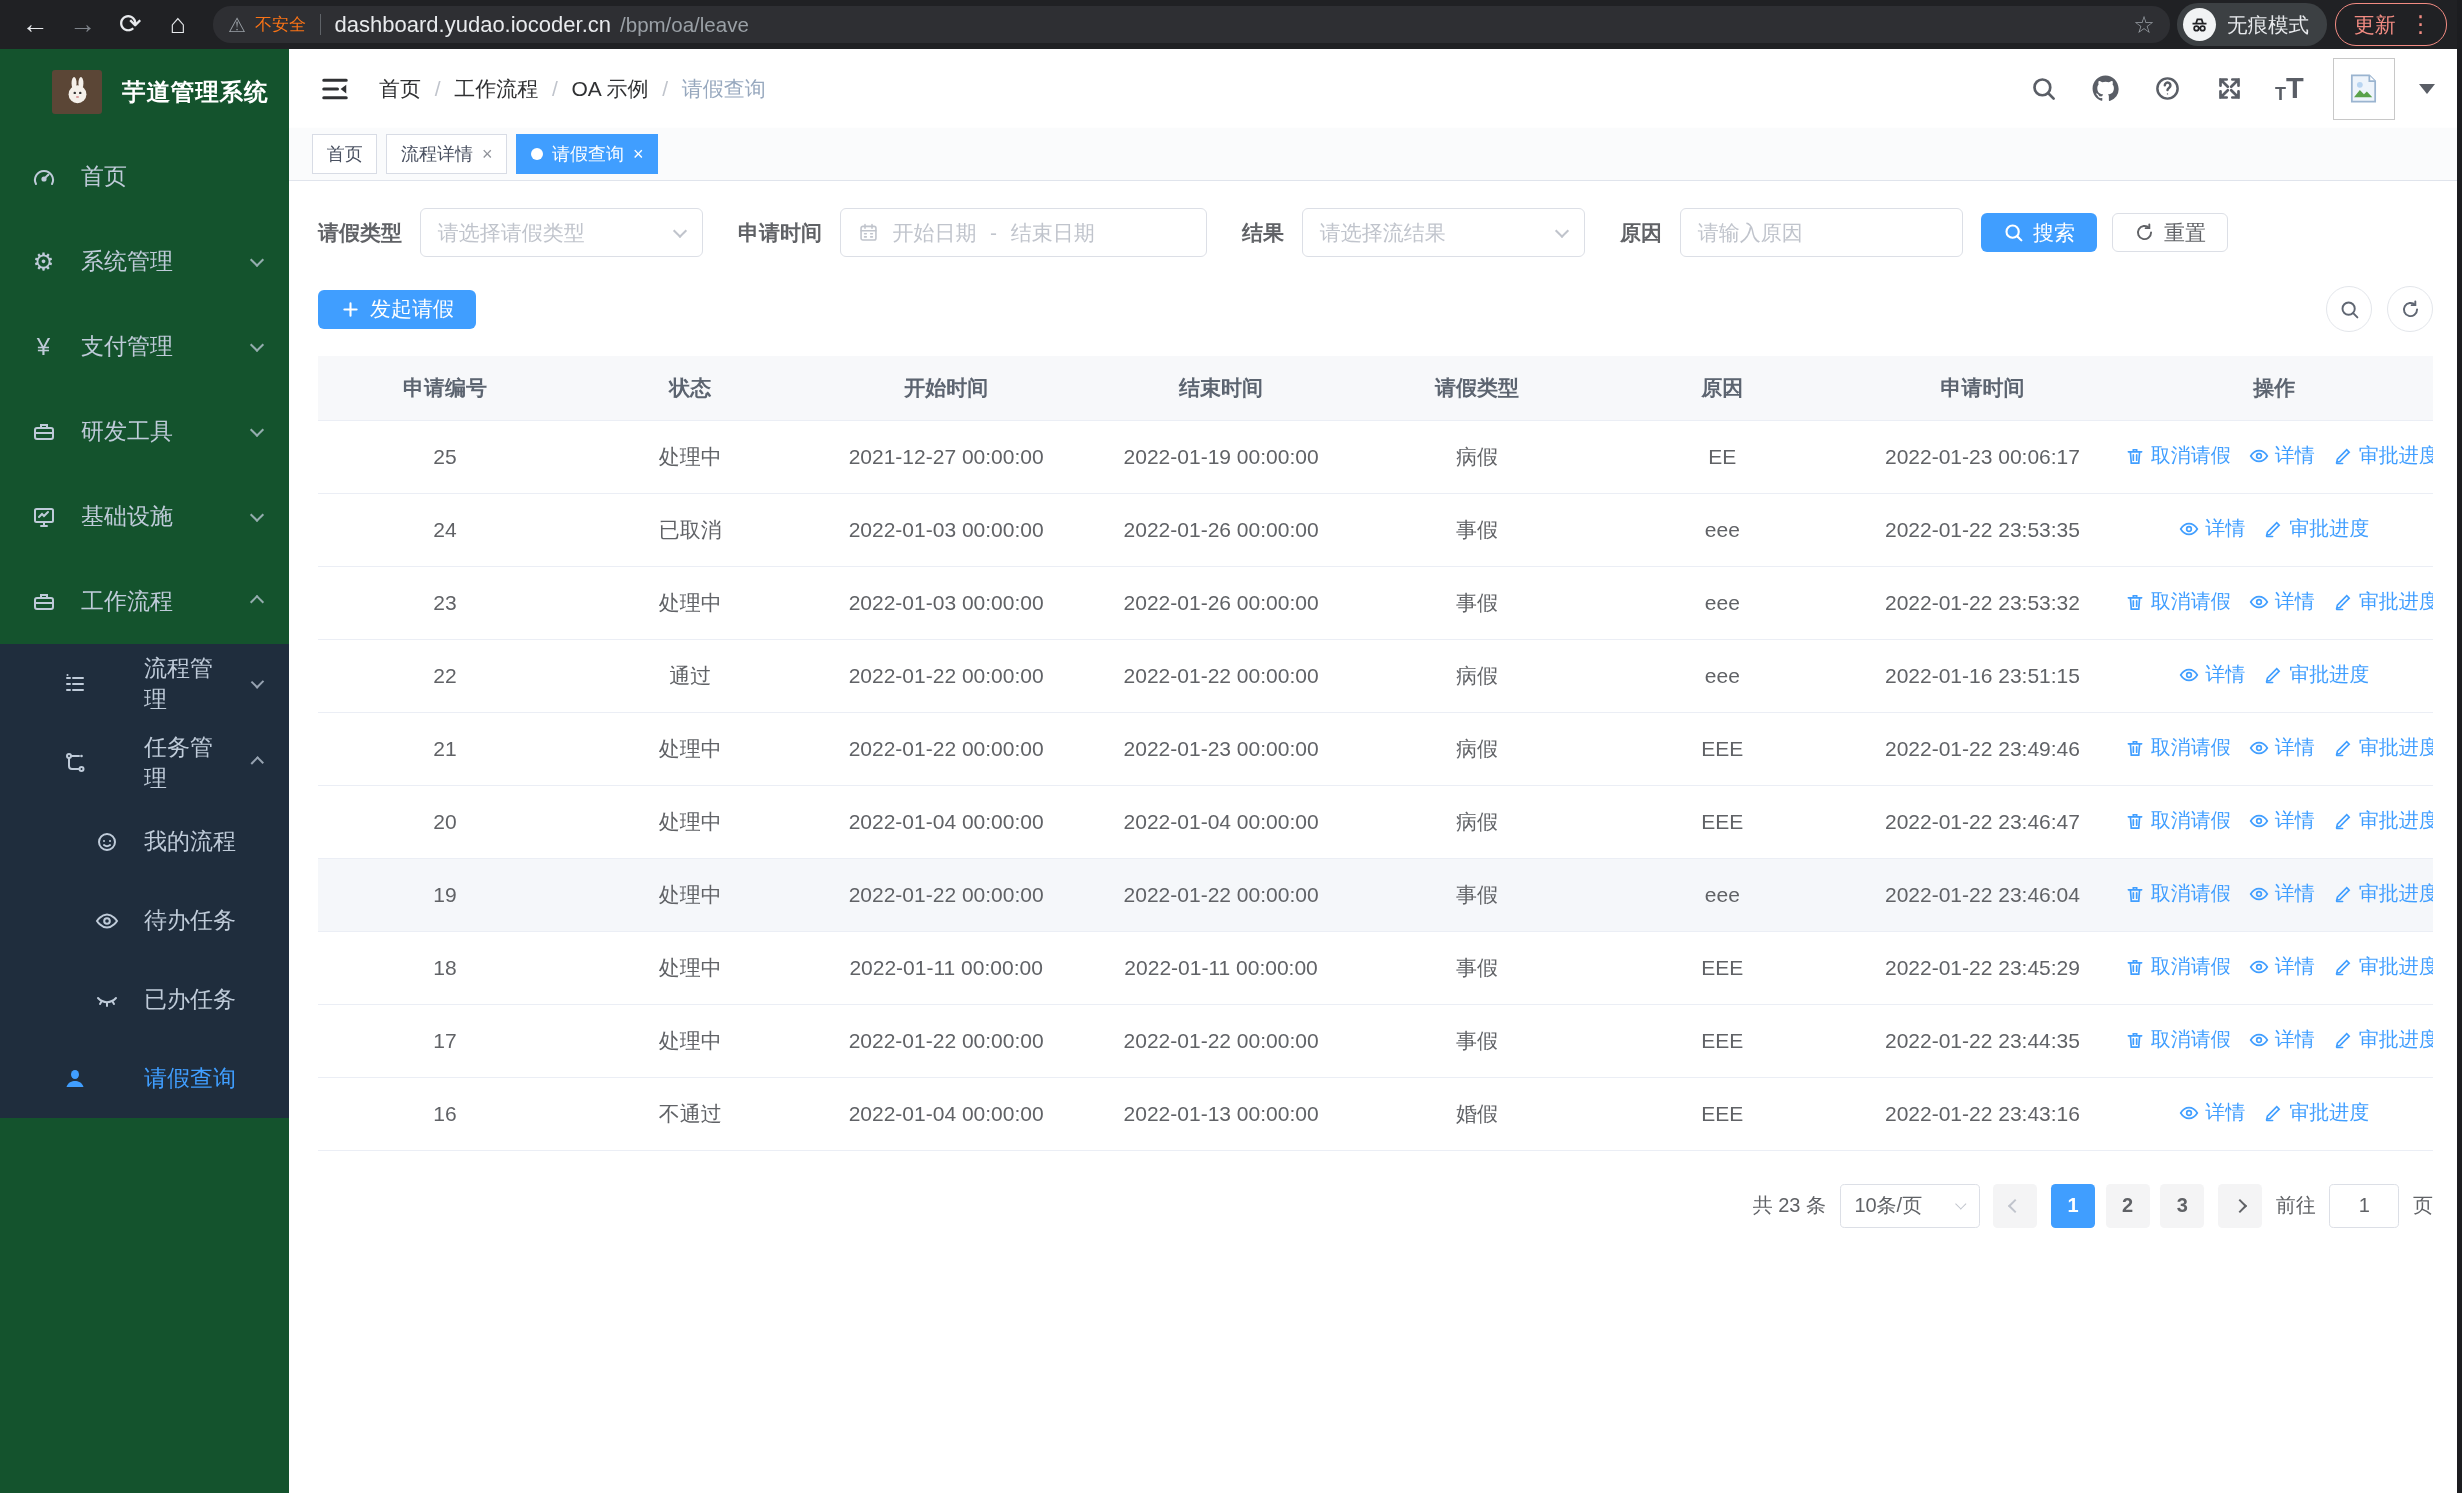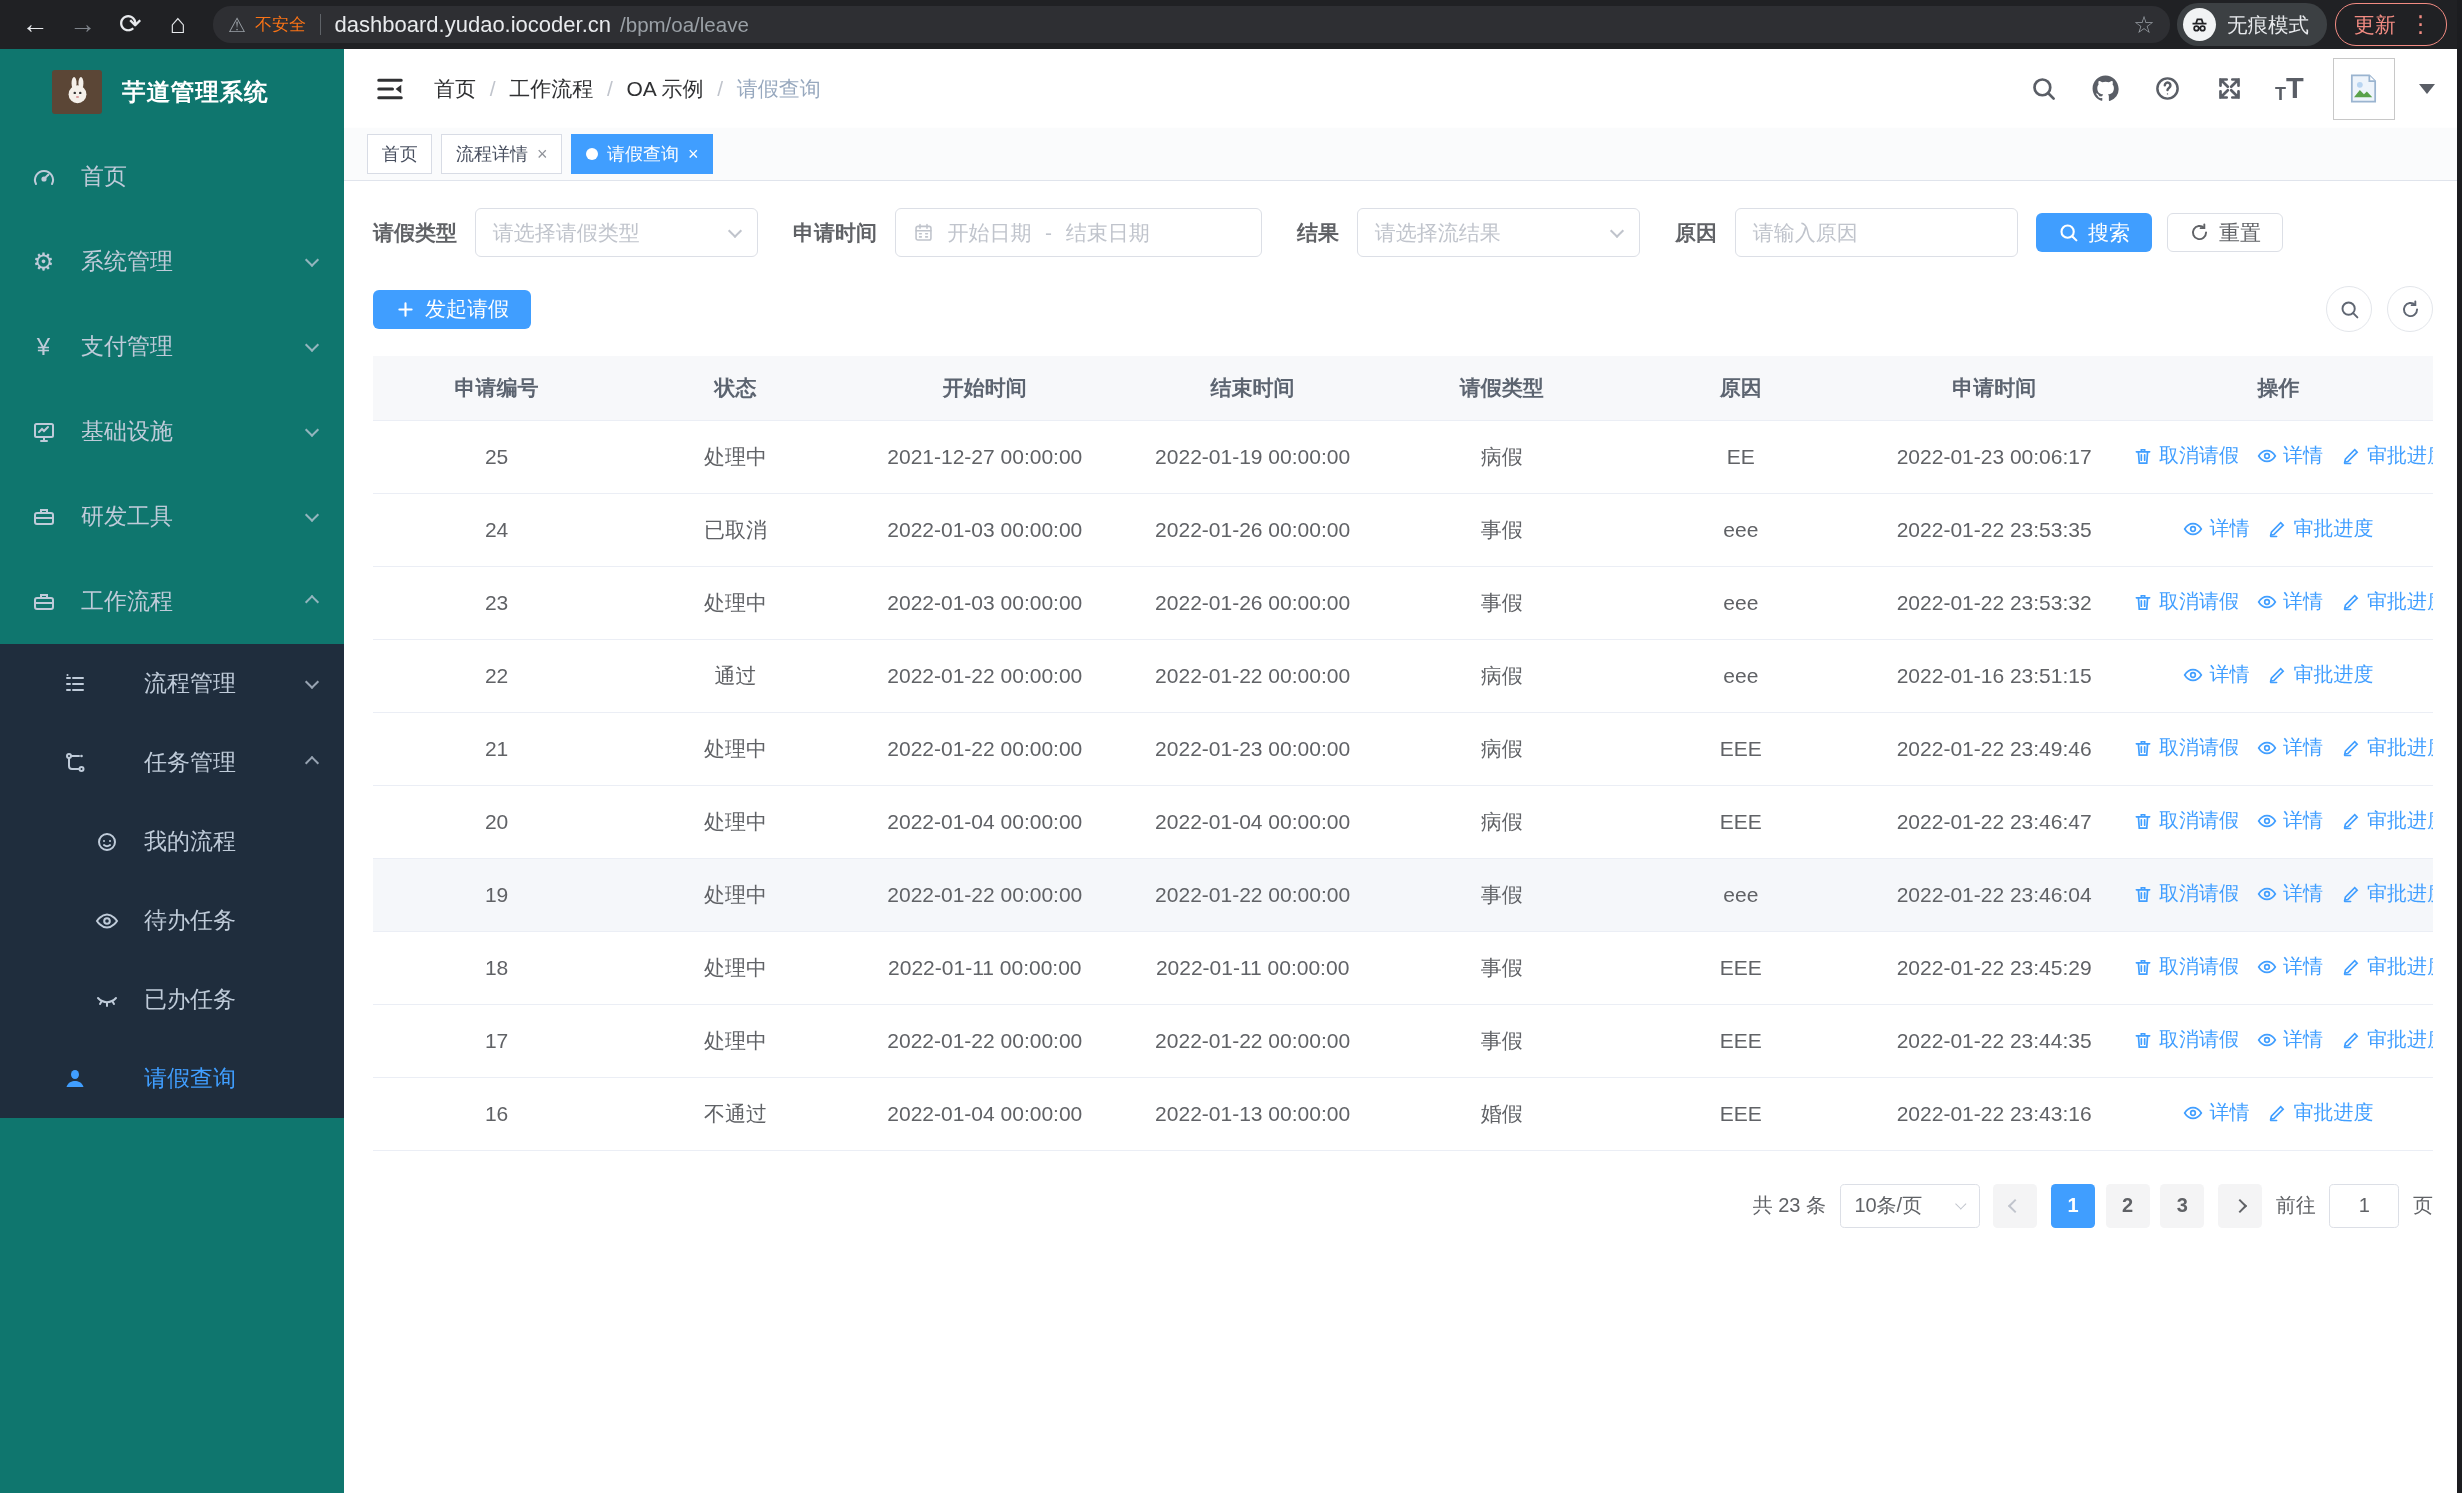--- a/index.html
+++ b/index.html
@@ -27,21 +27,21 @@
   .incog-label { color:#e8eaed; font-size:20.5px; }
   .update-pill { height:43px; border:1.5px solid #f28b82; border-radius:21px; display:flex;
     align-items:center; gap:13.7px; padding:0 13.7px 0 18px; color:#f28b82; }
   .update-label { font-size:21px; }
   .kebab { font-size:23px; line-height:1; }
 
   
   .shell { display:flex; height:1445px; }
 
   
-  .sidebar { width:344px; background:#0f766e; flex:none; display:flex; flex-direction:column; }
+  .sidebar { width:289px; background:#14532d; flex:none; display:flex; flex-direction:column; }
   .logo-row { height:85px; display:flex; align-items:center; padding-left:52px; gap:20px; cursor:pointer; }
   .logo-img { width:50px; height:44px; border-radius:3px; background:#5b4636; display:flex;
     align-items:center; justify-content:center; overflow:hidden; }
   .logo-title { color:#fff; font-size:23.6px; font-weight:bold; letter-spacing:0.8px; }
   .menu-item { display:flex; align-items:center; color:#bfcbd9; font-size:23px; cursor:pointer; }
   .menu-item.lvl1 { height:85px; padding:0 27px 0 30px; }
   .menu-item.lvl2 { height:79px; padding:0 27px 0 61px;gap:32px; }
   .menu-item.lvl3 { height:79px; padding:0 27px 0 93px; }
   .mi-icon { width:27px; display:flex; justify-content:center; margin-right:24px; flex:none;
     font-size:24px; line-height:1; }
@@ -214,38 +214,38 @@
 
     <div class="menu-item lvl1">
       <span class="mi-icon">¥</span>
       <span class="mi-label">支付管理</span>
       <span class="chev down"></span>
     </div>
 
     <div class="menu-item lvl1">
       <span class="mi-icon">
         <svg viewBox="0 0 24 24" fill="none" stroke="currentColor" stroke-width="2" stroke-linecap="round">
+          <rect x="3" y="8" width="18" height="11" rx="2"></rect>
+            <path d="M9 8V5h6v3"></path>
+            <path d="M3 13h18"></path>
+        </svg>
+      </span>
+      <span class="mi-label">研发工具</span>
+      <span class="chev down"></span>
+    </div>
+
+    <div class="menu-item lvl1">
+      <span class="mi-icon">
+        <svg viewBox="0 0 24 24" fill="none" stroke="currentColor" stroke-width="2" stroke-linecap="round">
           <rect x="3" y="4" width="18" height="13" rx="1.5"></rect>
             <path d="M7 12l3-3 2 2 4-4"></path>
             <path d="M9 21h6M12 17v4"></path>
         </svg>
       </span>
       <span class="mi-label">基础设施</span>
-      <span class="chev down"></span>
-    </div>
-
-    <div class="menu-item lvl1">
-      <span class="mi-icon">
-        <svg viewBox="0 0 24 24" fill="none" stroke="currentColor" stroke-width="2" stroke-linecap="round">
-          <rect x="3" y="8" width="18" height="11" rx="2"></rect>
-            <path d="M9 8V5h6v3"></path>
-            <path d="M3 13h18"></path>
-        </svg>
-      </span>
-      <span class="mi-label">研发工具</span>
       <span class="chev down"></span>
     </div>
 
     <div class="menu-item lvl1">
       <span class="mi-icon">
         <svg viewBox="0 0 24 24" fill="none" stroke="currentColor" stroke-width="2" stroke-linecap="round">
           <rect x="3" y="8" width="18" height="11" rx="2"></rect>
             <path d="M9 8V5h6v3"></path>
             <path d="M3 13h18"></path>
         </svg>

